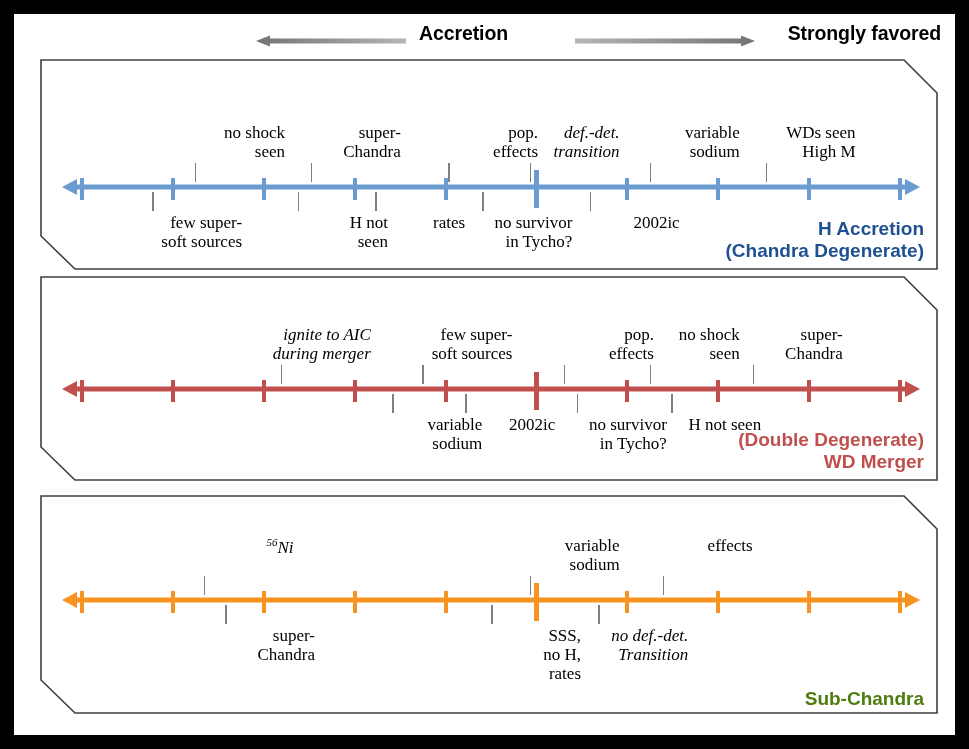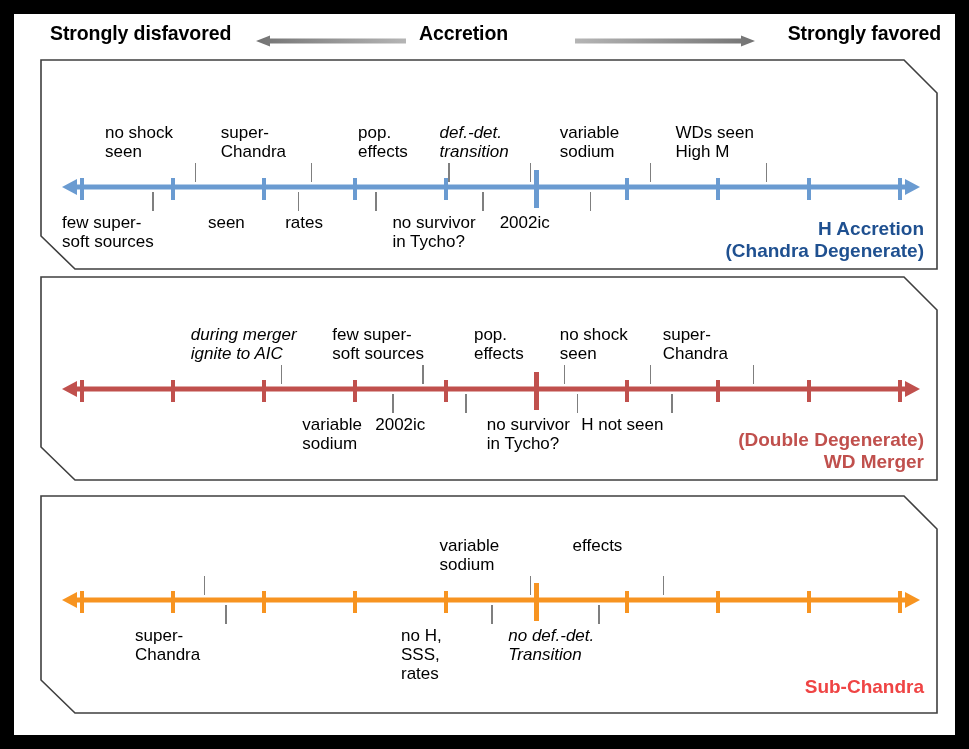--- a/index.html
+++ b/index.html
@@ -57,40 +57,39 @@
 
   
   .leader{
     position:absolute; width:1.5px; background:#7f7f7f;
   }
 
   
   .lbl{
     position:absolute;
     font-size:17px; color:#000; line-height:1.12;
-    text-align:left; white-space:nowrap;
+    text-align:right; white-space:nowrap;font-family:Liberation Serif, serif;
   }
   .lbl.ital{ font-style:italic; }
 
   .panel-title{
     position:absolute; right:14px;
     font-size:19px; font-weight:bold; line-height:1.15;
     text-align:right; white-space:nowrap;
   }
 
   .sup{ font-size:11px; vertical-align:super; }
   .arrow-glyph{ font-size:17px; font-weight:bold; font-style:normal; }
 </style>
 </head>
 <body>
 
 <div id="root">
 
   <div class="header">
-    <div class="hdr-label hdr-left">Strongly disfavored</div>
 
     <div class="hdr-arrow" style="left:242px; width:150px;">
       <svg width="150" height="12" viewBox="0 0 150 12">
         <defs>
           <linearGradient id="gl" x1="0" y1="0" x2="1" y2="0">
             <stop offset="0" stop-color="#737373"></stop>
             <stop offset="1" stop-color="#B5B5B5"></stop>
           </linearGradient>
         </defs>
         <path d="M0,6 L14,0.5 L14,3.6 L150,3.6 L150,8.4 L14,8.4 L14,11.5 Z" fill="url(#gl)"></path>
@@ -166,20 +165,21 @@
             <div>WDs seen</div>
             <div>High M</div>
           </div>
           <div class="leader" style="left: 725.56px; top: 104px; height: 19px; background: rgb(127, 127, 127);"></div>
           <div class="lbl" style="left: 22.09px; width: 180px; top: 154px;">
             <div>few super-</div>
             <div>soft sources</div>
           </div>
           <div class="leader" style="left: 112.09px; top: 133px; height: 19px; background: rgb(127, 127, 127);"></div>
           <div class="lbl" style="left: 167.95px; width: 180px; top: 154px;">
+            <div>H not</div>
             <div>seen</div>
           </div>
           <div class="leader" style="left: 257.95px; top: 133px; height: 19px; background: rgb(127, 127, 127);"></div>
           <div class="lbl" style="left: 245.17px; width: 180px; top: 154px;">
             <div>rates</div>
           </div>
           <div class="leader" style="left: 335.17px; top: 133px; height: 19px; background: rgb(127, 127, 127);"></div>
           <div class="lbl" style="left: 352.42px; width: 180px; top: 154px;">
             <div>no survivor</div>
             <div>in Tycho?</div>
@@ -211,22 +211,22 @@
           <div class="tick" style="left: 130.889px; top: 104px; height: 22px; background: rgb(192, 80, 77);"></div>
           <div class="tick" style="left: 221.778px; top: 104px; height: 22px; background: rgb(192, 80, 77);"></div>
           <div class="tick" style="left: 312.667px; top: 104px; height: 22px; background: rgb(192, 80, 77);"></div>
           <div class="tick" style="left: 403.556px; top: 104px; height: 22px; background: rgb(192, 80, 77);"></div>
           <div class="tick tall" style="left: 493.944px; top: 96px; height: 38px; background: rgb(192, 80, 77);"></div>
           <div class="tick" style="left: 585.333px; top: 104px; height: 22px; background: rgb(192, 80, 77);"></div>
           <div class="tick" style="left: 676.222px; top: 104px; height: 22px; background: rgb(192, 80, 77);"></div>
           <div class="tick" style="left: 767.111px; top: 104px; height: 22px; background: rgb(192, 80, 77);"></div>
           <div class="tick" style="left: 858px; top: 104px; height: 22px; background: rgb(192, 80, 77);"></div>
           <div class="lbl ital" style="left: 150.79px; width: 180px; top: 49px;">
+            <div>ignite to AIC</div>
             <div>during merger</div>
-            <div>ignite to AIC</div>
           </div>
           <div class="leader" style="left: 240.79px; top: 89px; height: 19px; background: rgb(127, 127, 127);"></div>
           <div class="lbl" style="left: 292.36px; width: 180px; top: 49px;">
             <div>few super-</div>
             <div>soft sources</div>
           </div>
           <div class="leader" style="left: 382.36px; top: 89px; height: 19px; background: rgb(127, 127, 127);"></div>
           <div class="lbl" style="left: 433.93px; width: 180px; top: 49px;">
             <div>pop.</div>
             <div>effects</div>
@@ -282,47 +282,48 @@
           <div class="tick" style="left: 130.889px; top: 96px; height: 22px; background: rgb(247, 148, 33);"></div>
           <div class="tick" style="left: 221.778px; top: 96px; height: 22px; background: rgb(247, 148, 33);"></div>
           <div class="tick" style="left: 312.667px; top: 96px; height: 22px; background: rgb(247, 148, 33);"></div>
           <div class="tick" style="left: 403.556px; top: 96px; height: 22px; background: rgb(247, 148, 33);"></div>
           <div class="tick tall" style="left: 493.944px; top: 88px; height: 38px; background: rgb(247, 148, 33);"></div>
           <div class="tick" style="left: 585.333px; top: 96px; height: 22px; background: rgb(247, 148, 33);"></div>
           <div class="tick" style="left: 676.222px; top: 96px; height: 22px; background: rgb(247, 148, 33);"></div>
           <div class="tick" style="left: 767.111px; top: 96px; height: 22px; background: rgb(247, 148, 33);"></div>
           <div class="tick" style="left: 858px; top: 96px; height: 22px; background: rgb(247, 148, 33);"></div>
           <div class="lbl ital" style="left: 73.57px; width: 180px; top: 41px;">
+            <div><span class="sup">56</span>Ni</div>
           </div>
           <div class="leader" style="left: 163.57px; top: 81px; height: 19px; background: rgb(127, 127, 127);"></div>
           <div class="lbl" style="left: 399.61px; width: 180px; top: 41px;">
             <div>variable</div>
             <div>sodium</div>
           </div>
           <div class="leader" style="left: 489.61px; top: 81px; height: 19px; background: rgb(127, 127, 127);"></div>
           <div class="lbl" style="left: 532.6px; width: 180px; top: 41px;">
             <div>effects</div>
           </div>
           <div class="leader" style="left: 622.6px; top: 81px; height: 19px; background: rgb(127, 127, 127);"></div>
           <div class="lbl" style="left: 95.02px; width: 180px; top: 131px;">
             <div>super-</div>
             <div>Chandra</div>
           </div>
           <div class="leader" style="left: 185.02px; top: 110px; height: 19px; background: rgb(127, 127, 127);"></div>
           <div class="lbl" style="left: 361px; width: 180px; top: 131px;">
+            <div>SSS,</div>
             <div>no H,</div>
-            <div>SSS,</div>
             <div>rates</div>
           </div>
           <div class="leader" style="left: 451px; top: 110px; height: 19px; background: rgb(127, 127, 127);"></div>
           <div class="lbl ital" style="left: 468.25px; width: 180px; top: 131px;">
             <div>no def.-det.</div>
             <div>Transition</div>
           </div>
           <div class="leader" style="left: 558.25px; top: 110px; height: 19px; background: rgb(127, 127, 127);"></div>
-          <div class="panel-title" style="color: #ef4444; bottom: 16px;">
+          <div class="panel-title" style="color: #4d7c0f; bottom: 4px;">
             <div>Sub-Chandra</div>
           </div>
         </div>
       </div>
     </div>
 
 </div>
 
 </body></html>

